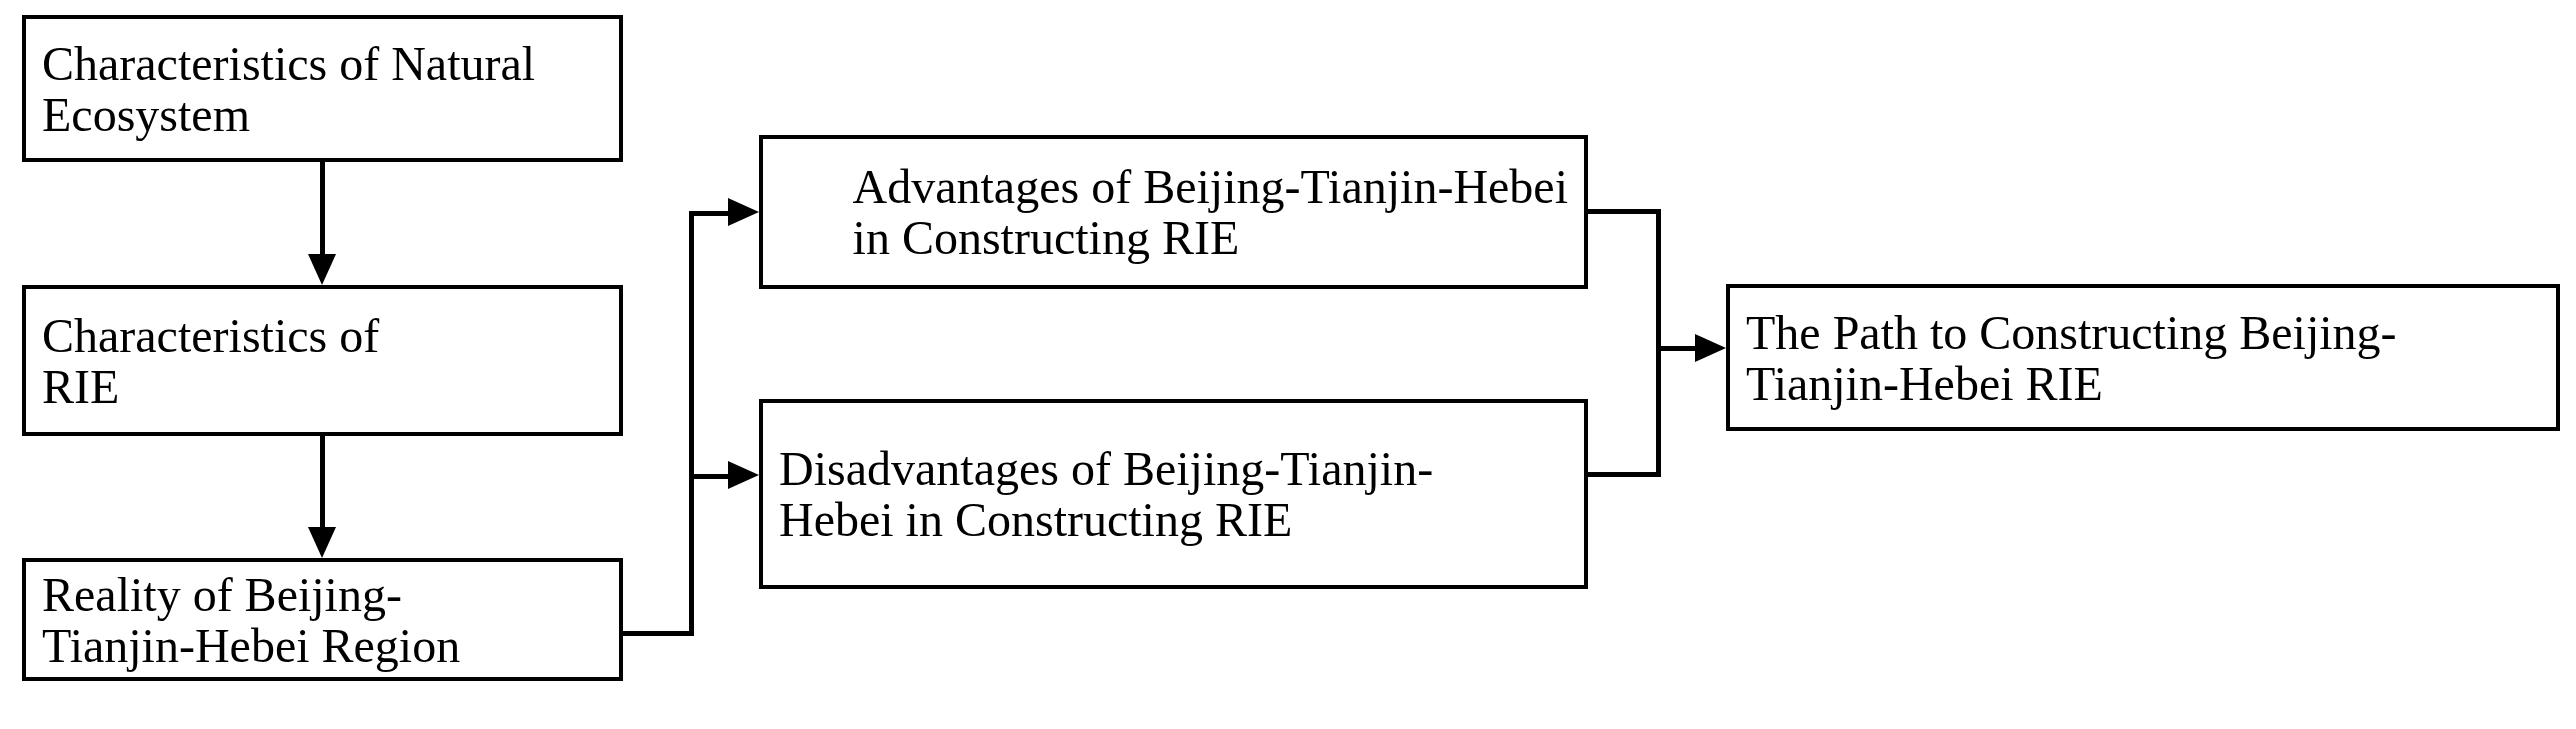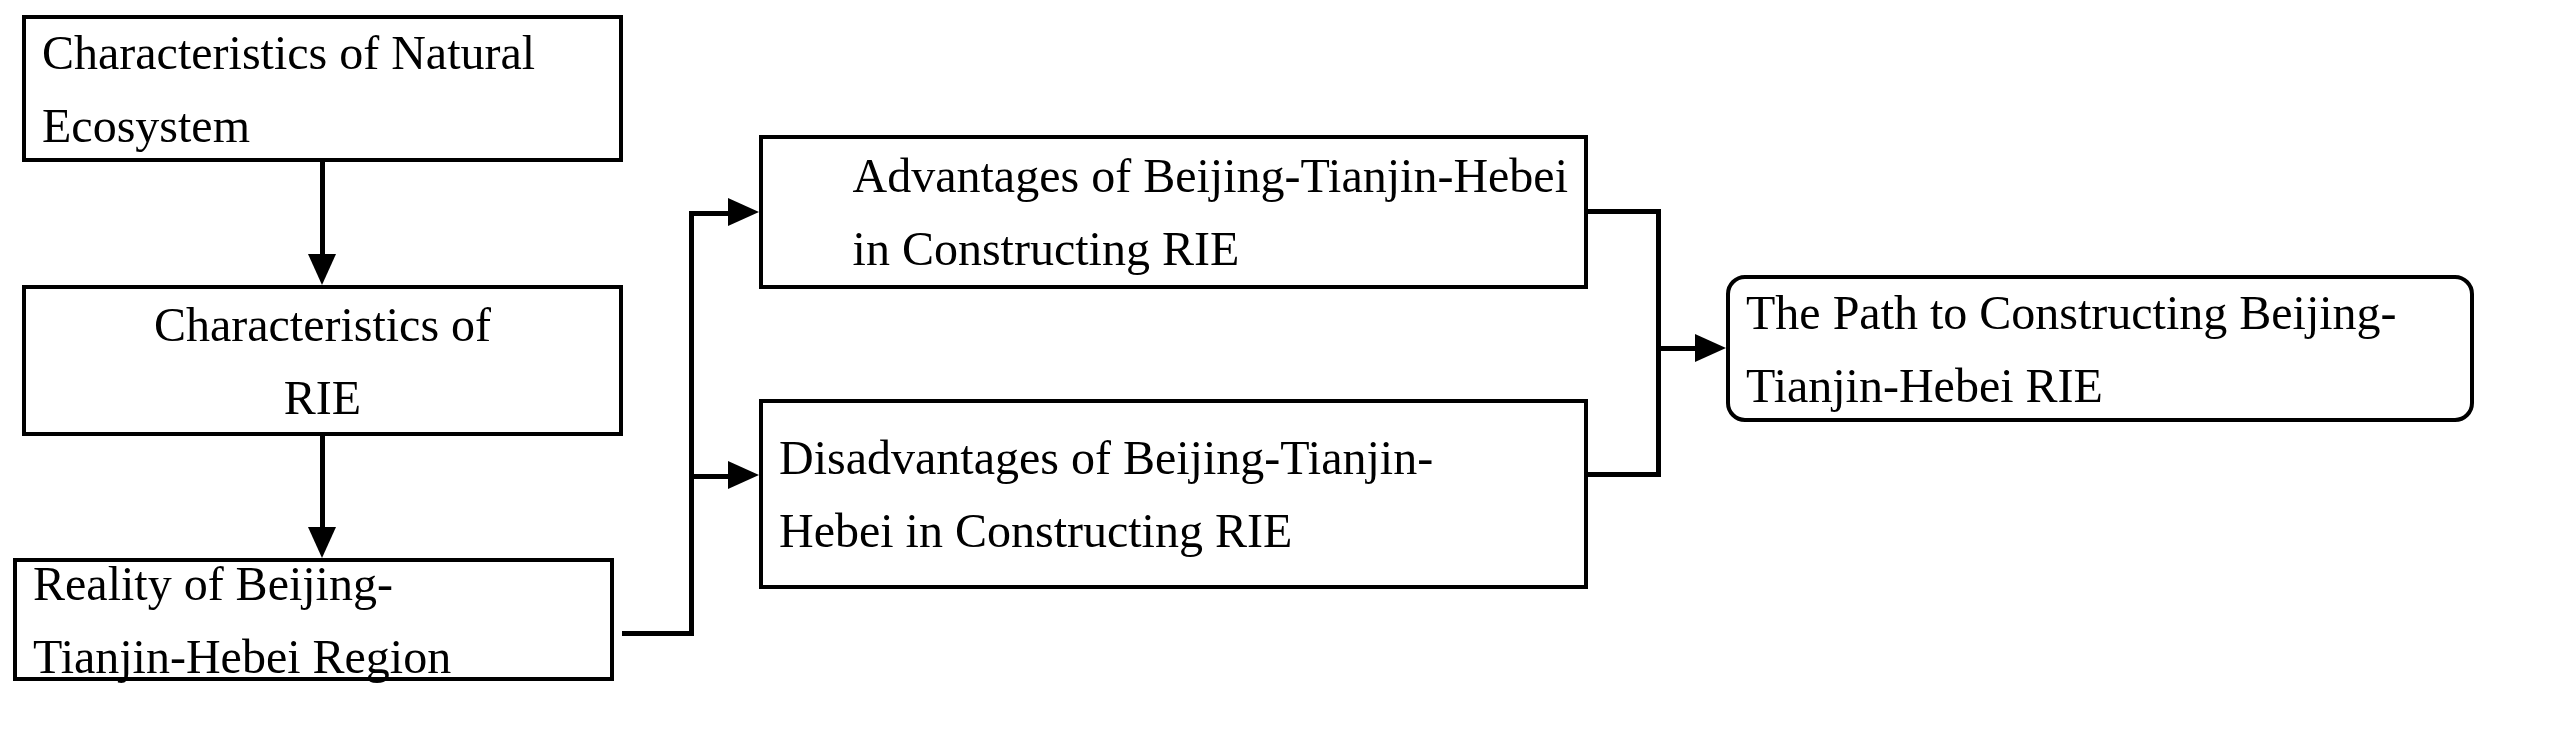--- a/index.html
+++ b/index.html
@@ -19,36 +19,36 @@
   .node {
     position: absolute;
     box-sizing: border-box;
     border: 4.9px solid #000000;
     background: #ffffff;
     display: flex;
     flex-direction: column;
     justify-content: center;
     padding: 0 16px;
     font-size: 48px;
-    line-height: 73px;
+    line-height: 51px;
   }
   .node .node-label {
     white-space: pre-line;
     display: block;
   }
   .node.align-left   { text-align: left; }
-  .node.align-center { text-align: center; }
+  .node.align-center { }
 
   
   #node-natural       { left: 22px;   top: 15.4px;   width: 601px;  height: 147px; }
   #node-rie           { left: 22px;   top: 285px;  width: 601px;  height: 151px; }
-  #node-reality       { left: 13px;   top: 558px;  width: 601px;  height: 123px; }
+  #node-reality       { left: 22px;   top: 558px;  width: 601px;  height: 123px; }
   #node-advantages    { left: 759px; top: 135px;  width: 829px; height: 154px; align-items: flex-end; }
   #node-disadvantages { left: 759px; top: 399px;  width: 829px; height: 190px; }
-  #node-path          { left: 1726px; top: 275px;  width: 748px; height: 147px; border-radius: 19px; }
+  #node-path          { left: 1726px; top: 284px;  width: 834px; height: 147px; }
 
   
   .seg {
     position: absolute;
     background: #000000;
   }
   .arrowhead-down {
     position: absolute;
     width: 0;
     height: 0;

